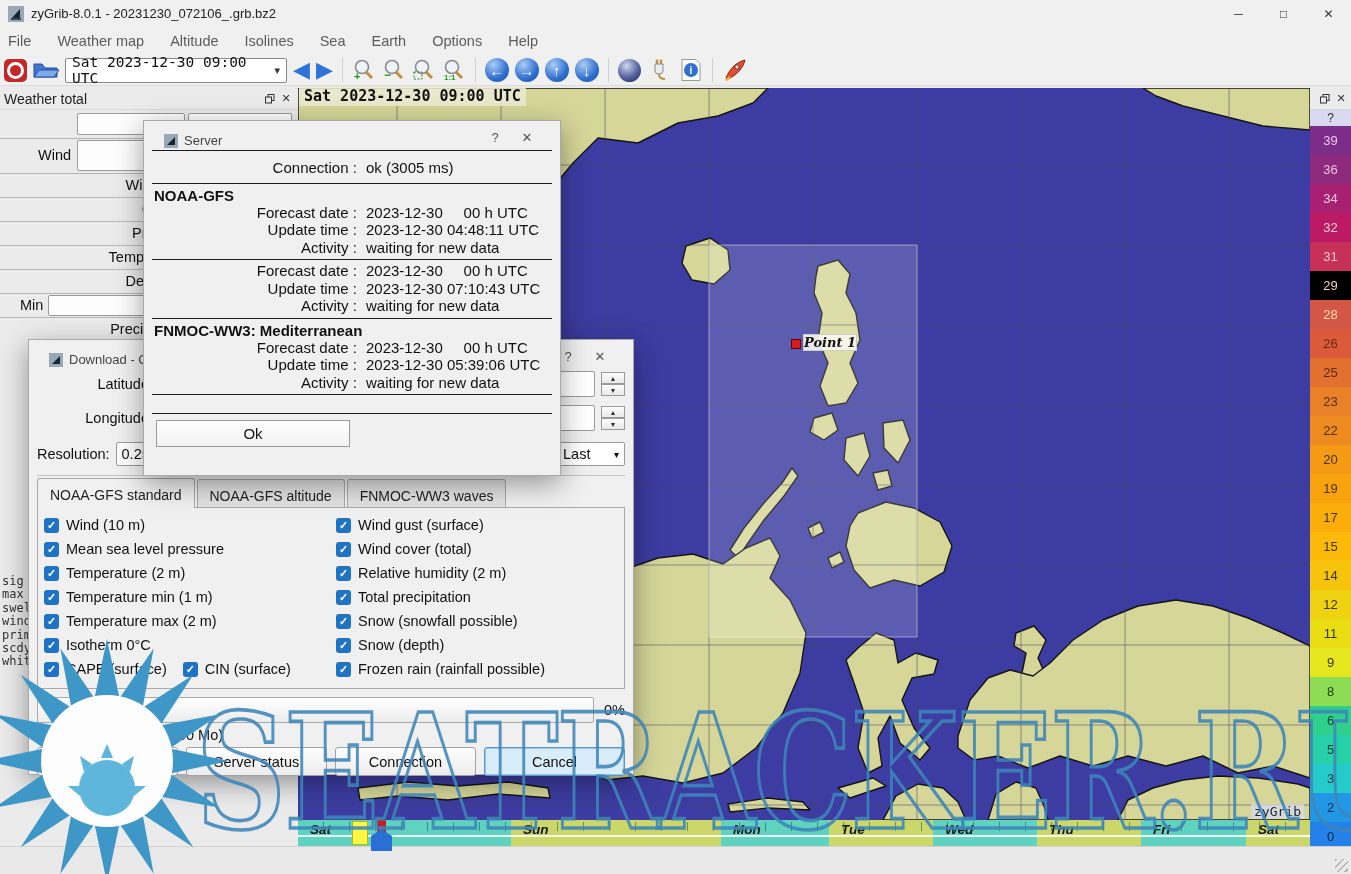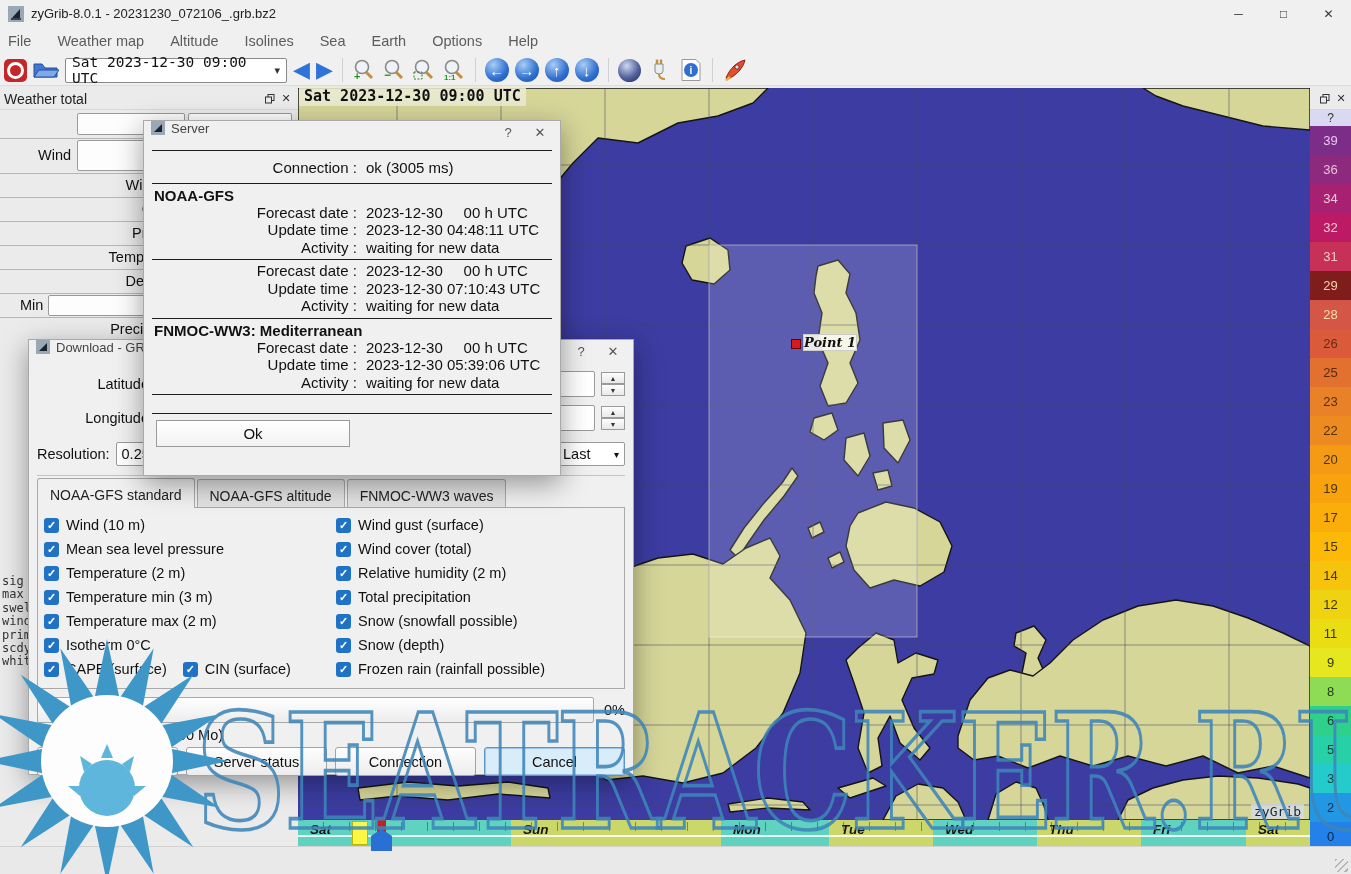--- a/index.html
+++ b/index.html
@@ -28,21 +28,21 @@
   .dock{background:#ebebeb;}
   .dockhead{height:22px;display:flex;align-items:center;font-size:14px;color:#222;padding:0 4px;box-sizing:border-box;border-bottom:1px solid #d8d8d8;}
   .dockhead .sp{flex:1;}
   .dockico{display:flex;align-items:center;justify-content:center;width:16px;height:16px;font-size:11px;color:#333;}
   .wrow{position:relative;border-top:1px solid #b6b6b6;background:#ebebeb;}
   .wlab{position:absolute;right:108px;top:3px;font-size:14.5px;color:#111;white-space:nowrap;}
   .wbox{position:absolute;background:#fdfdfd;border:1px solid #9a9a9a;border-radius:2px;box-sizing:border-box;}
   .wavecol{font-family:"DejaVu Sans Mono",monospace;font-size:12px;line-height:13.4px;color:#333;}
   
   .dlg{position:absolute;background:#f0f0f0;border:1px solid #a9a9a9;box-shadow:0 8px 26px rgba(0,0,0,.38);box-sizing:border-box;}
-  .dlghead{height:27px;display:flex;align-items:flex-start;gap:6px;padding:0 7px;box-sizing:border-box;}
+  .dlghead{height:27px;display:flex;align-items:flex-end;gap:6px;padding:0 20px;box-sizing:border-box;}
   .dlghead .dtitle{font-size:13px;color:#444;flex:1;}
   .dlghead .hbtn{width:26px;height:22px;display:flex;align-items:center;justify-content:center;font-size:13px;color:#555;}
   .hr{border-top:1px solid #1c1c1c;height:0;margin:2px 8px;}
   .srv-row{display:grid;grid-template-columns:222px 1fr;font-size:15px;line-height:17.5px;color:#111;}
   .srv-row .rl{text-align:right;padding-right:5px;white-space:pre;}
   .srv-row .rv{white-space:pre;}
   .srv-sec{font-size:15px;font-weight:bold;color:#111;padding:1px 0 0 10px;}
   .okbtn{width:192px;height:25px;margin:6px 0 0 12px;background:linear-gradient(#ffffff,#f2f2f2);border:1px solid #9a9a9a;border-radius:0;
          display:flex;align-items:center;justify-content:center;font-size:15px;color:#111;}
   
@@ -327,21 +327,21 @@
         </svg>
     </span>
     <span class="dockico">✕</span>
   </div>
   <div class="scell help" style="background:#d9d9f2;color:#333333">?</div>
   <div class="scell" style="background:#7b2d88;color:#ecc6ec">39</div>
   <div class="scell" style="background:#8d2a7e;color:#eac0da">36</div>
   <div class="scell" style="background:#a82072;color:#f0c8dc">34</div>
   <div class="scell" style="background:#bc1a64;color:#f2cbd4">32</div>
   <div class="scell" style="background:#c73057;color:#f4c9c4">31</div>
-  <div class="scell" style="background:#7f1d1d;color:#f6d2b4">29</div>
+  <div class="scell" style="background:#000000;color:#f6d2b4">29</div>
   <div class="scell" style="background:#d35647;color:#f8dcb0">28</div>
   <div class="scell" style="background:#da5a39;color:#6b2a10">26</div>
   <div class="scell" style="background:#e2702f;color:#5c2a08">25</div>
   <div class="scell" style="background:#e88128;color:#553108">23</div>
   <div class="scell" style="background:#ee8b20;color:#4f3305">22</div>
   <div class="scell" style="background:#f59a14;color:#4a3502">20</div>
   <div class="scell" style="background:#f8a30e;color:#473502">19</div>
   <div class="scell" style="background:#fbad09;color:#433502">17</div>
   <div class="scell" style="background:#fdb907;color:#3f3502">15</div>
   <div class="scell" style="background:#f6c40c;color:#3b3502">14</div>
@@ -456,21 +456,21 @@
       <div class="ck">
           <span class="ckbox">✓</span>
           <span>Temperature (2 m)</span>
         </div>
       <div class="ck">
           <span class="ckbox">✓</span>
           <span>Relative humidity (2 m)</span>
         </div>
       <div class="ck">
           <span class="ckbox">✓</span>
-          <span>Temperature min (3 m)</span>
+          <span>Temperature min (1 m)</span>
         </div>
       <div class="ck">
           <span class="ckbox">✓</span>
           <span>Total precipitation</span>
         </div>
       <div class="ck">
           <span class="ckbox">✓</span>
           <span>Temperature max (2 m)</span>
         </div>
       <div class="ck">

